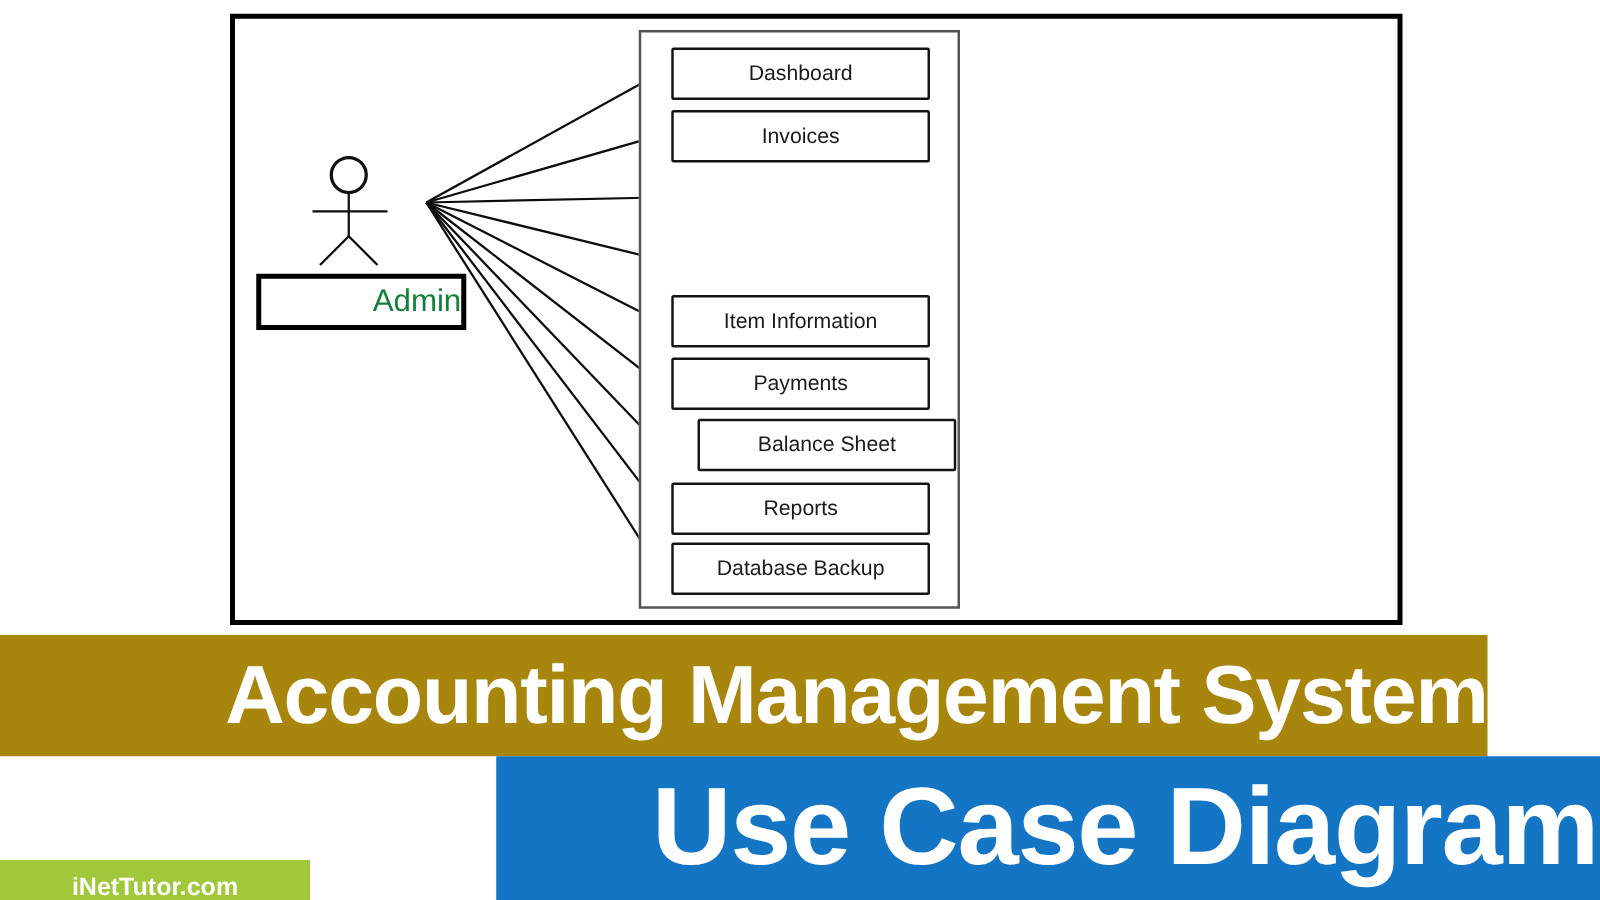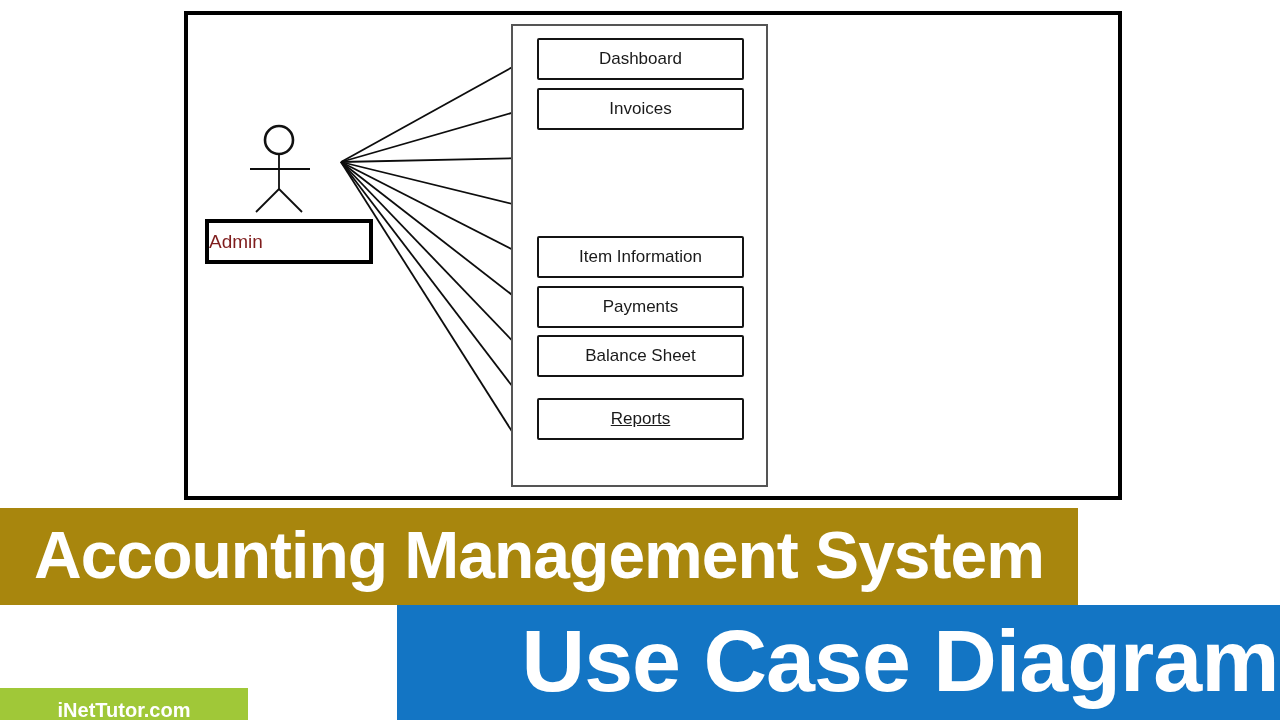--- a/index.html
+++ b/index.html
@@ -18,36 +18,36 @@
     border:2px solid #555;box-sizing:border-box;background:#fff;
   }
   
   #linework{position:absolute;left:0;top:0;width:1280px;height:720px;pointer-events:none;}
   #linework line{stroke:#0d0d0d;stroke-width:1.8;}
   .actor-stroke{stroke:#111;stroke-width:2.6;fill:none;}
   
   #adminbox{
     position:absolute;left:205px;top:219px;width:168px;height:45px;
     border:4px solid #000;box-sizing:border-box;background:#fff;
-    display:flex;align-items:center;justify-content:flex-start;
-    font-size:19px;color:#7f1d1d;
+    display:flex;align-items:center;justify-content:flex-end;
+    font-size:25px;color:#15803d;
   }
   
   .ucase{
     position:absolute;left:537px;width:207px;height:42px;
     border:2px solid #141414;border-radius:2px;box-sizing:border-box;background:#fff;
     display:flex;align-items:center;justify-content:center;
     font-size:17px;color:#1a1a1a;white-space:nowrap;
   }
   
   .banner{position:absolute;display:flex;align-items:center;color:#fff;font-weight:bold;}
   #banner-gold{
-    left:0;top:508px;width:1078px;height:97px;
+    left:0;top:508px;width:1190px;height:97px;
     box-sizing:border-box;
-    font-size:66px;letter-spacing:-1px;justify-content:center;
+    font-size:66px;letter-spacing:-1px;justify-content:flex-end;
   }
   #banner-blue{
     left:397px;top:605px;width:1006px;height:115px;
     font-size:88px;letter-spacing:-1px;justify-content:center;
   }
   #banner-green{
     left:0;top:688px;width:248px;height:44px;
     font-size:20px;justify-content:center;
   }
   .banner span{display:block;line-height:1;transform:translateY(-2px);}
@@ -109,19 +109,22 @@
     </div>
     <div class="ucase" style="top: 87.5px;">
       <span>Invoices</span>
     </div>
     <div class="ucase" style="top: 236px;">
       <span>Item Information</span>
     </div>
     <div class="ucase" style="top: 285.5px;">
       <span>Payments</span>
     </div>
-    <div class="ucase" style="top: 335px;">
+    <div class="ucase" style="top: 335px; margin-left: 21px;">
       <span>Balance Sheet</span>
     </div>
-    <div class="ucase" style="top: 398px; text-decoration: underline;">
+    <div class="ucase" style="top: 386px;">
       <span>Reports</span>
+    </div>
+    <div class="ucase" style="top: 434px;">
+      <span>Database Backup</span>
     </div>
   </div>
 
 </body></html>

